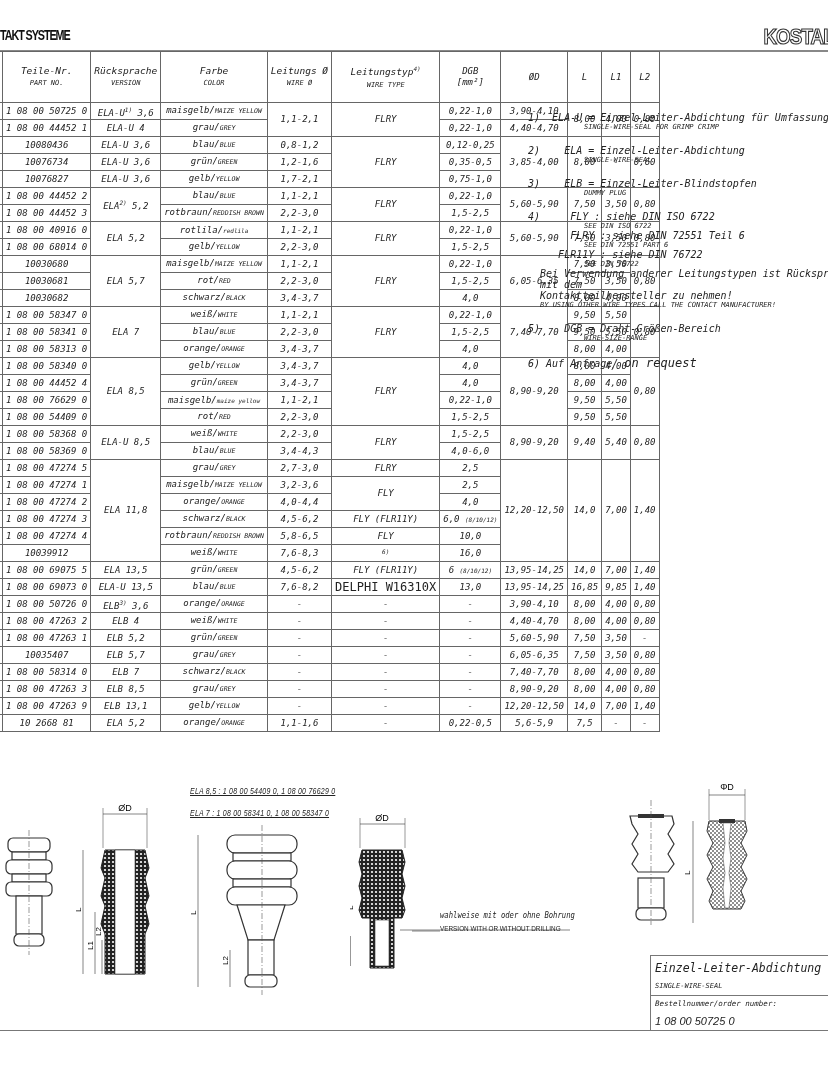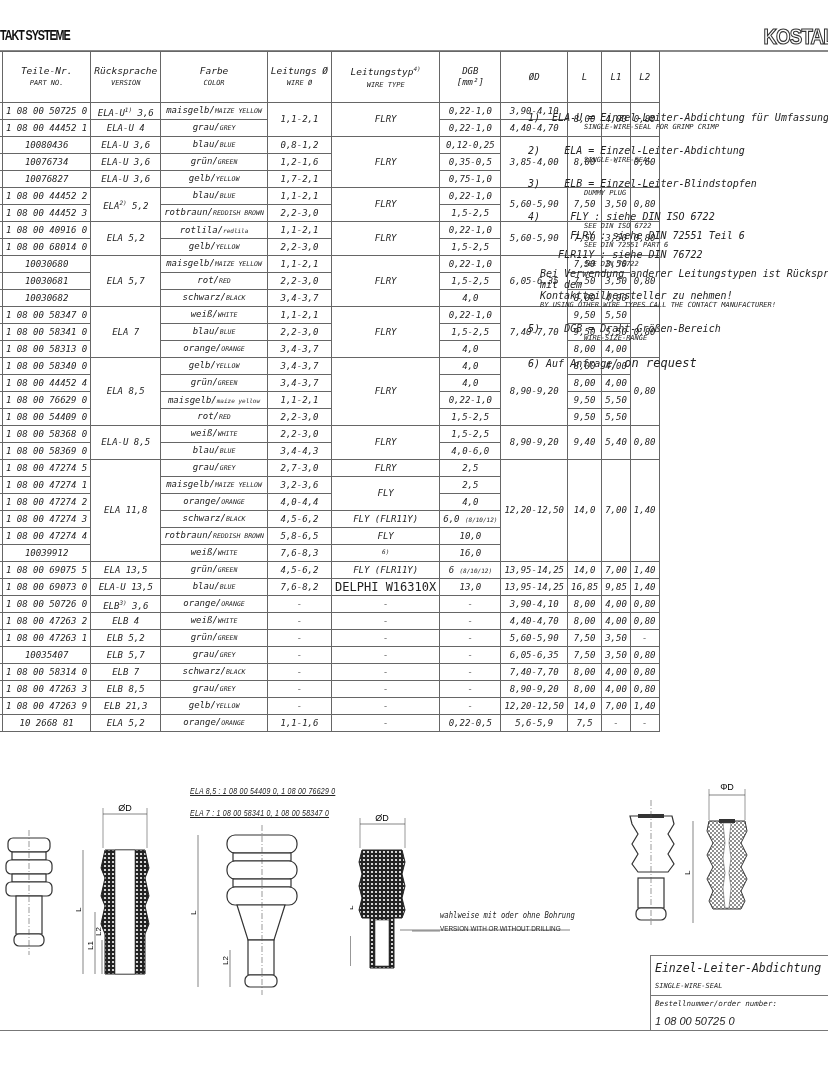--- a/index.html
+++ b/index.html
@@ -457,21 +457,21 @@
       <td>-</td>
       <td>-</td>
       <td>8,90-9,20</td>
       <td>8,00</td>
       <td>4,00</td>
       <td>0,80</td>
     </tr>
     <tr>
       <td style="border-left:none;padding:0"></td>
       <td class="pn">1 08 00 47263 9</td>
-      <td>ELB 21,3</td>
+      <td>ELB 13,1</td>
       <td><span>gelb</span>/<span class="enc">YELLOW</span></td>
       <td>-</td>
       <td>-</td>
       <td>-</td>
       <td>12,20-12,50</td>
       <td>14,0</td>
       <td>7,00</td>
       <td>1,40</td>
     </tr>
     <tr>

